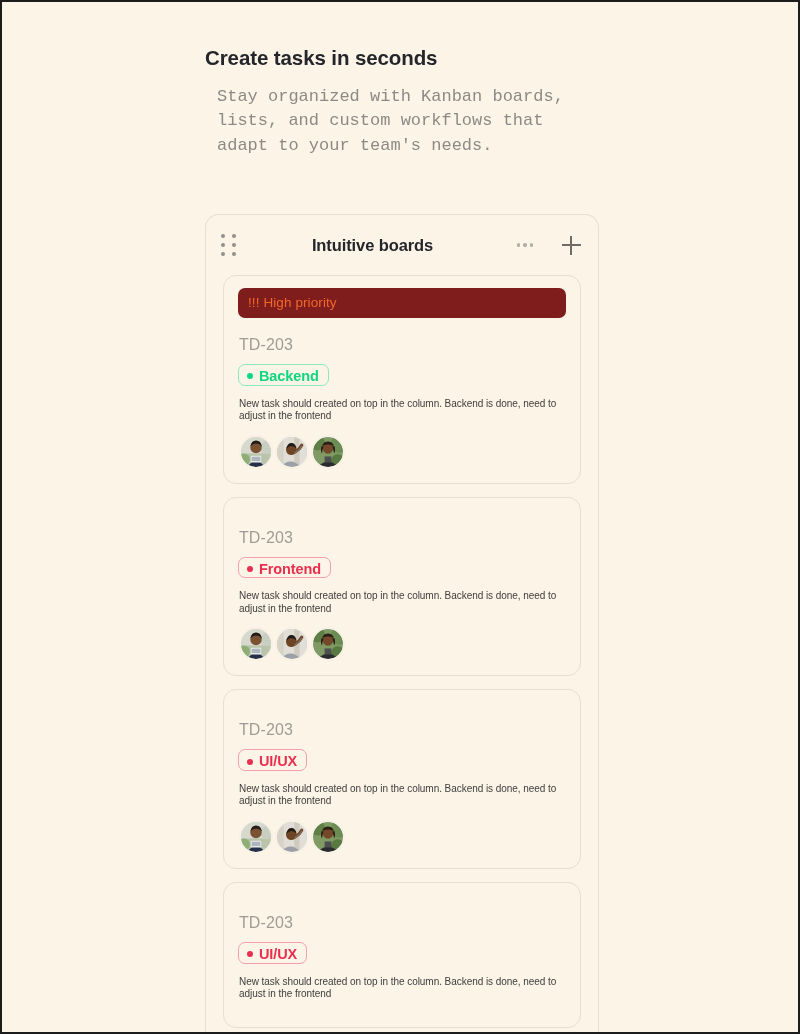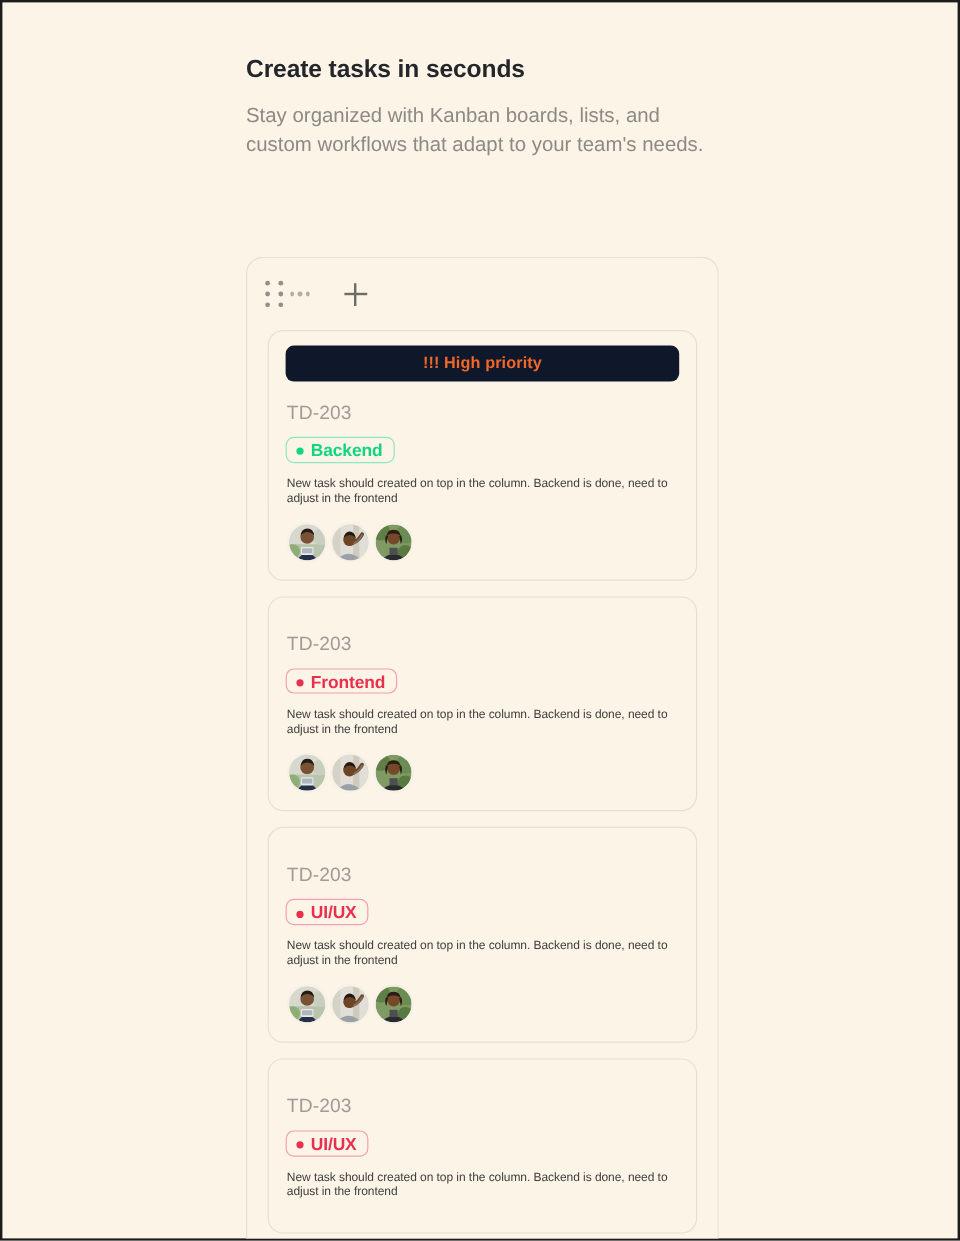--- a/index.html
+++ b/index.html
@@ -36,22 +36,23 @@
     font-weight: bold;
     color: #24262b;
     letter-spacing: -0.1px;
     margin: 0 0 14px 0;
     line-height: 1.2;
   }
   .hero-sub {
     font-size: 17px;
     color: #8d8a86;
     line-height: 1.45;
-    margin: 0;
+    margin: 12px;
     max-width: 392px;
+    font-family: Liberation Mono, monospace;
   }
 
   
   .board {
     position: absolute;
     left: 203px;
     top: 212px;
     width: 394px;
     box-sizing: border-box;
     border: 1px solid #e6e0d2;
@@ -135,29 +136,28 @@
   }
   .card {
     box-sizing: border-box;
     border: 1px solid #e6e0d2;
     border-radius: 13px;
     background: #fbf4e7;
     padding: 13px 14px 14px 14px;
     margin-bottom: 13px;
   }
   .priority-banner {
-    background: #0f172a;
+    background: #7f1d1d;
     border-radius: 7px;
     padding: 7px 10px 8px 10px;
     margin: -1px 0 8px 0;
     font-size: 13.5px;
-    font-weight: bold;
+    font-weight: normal;
     color: #f2682a;
     letter-spacing: 0.1px;
-    text-align: center;
   }
   .card-id {
     font-size: 16px;
     color: #a09b94;
     margin: 18px 0 10px 1px;
     letter-spacing: 0.1px;
   }
   .tag {
     display: inline-flex;
     align-items: center;
@@ -220,20 +220,21 @@
 
     <div class="board-header">
       <div class="drag-handle">
         <i></i>
         <i></i>
         <i></i>
         <i></i>
         <i></i>
         <i></i>
       </div>
+      <div class="board-title">Intuitive boards</div>
       <button class="hdr-btn dots-menu">
         <i></i>
         <i></i>
         <i></i>
       </button>
       <button class="hdr-btn plus-btn"></button>
     </div>
 
     <div class="cards" id="cards-container">
   <div class="card">

